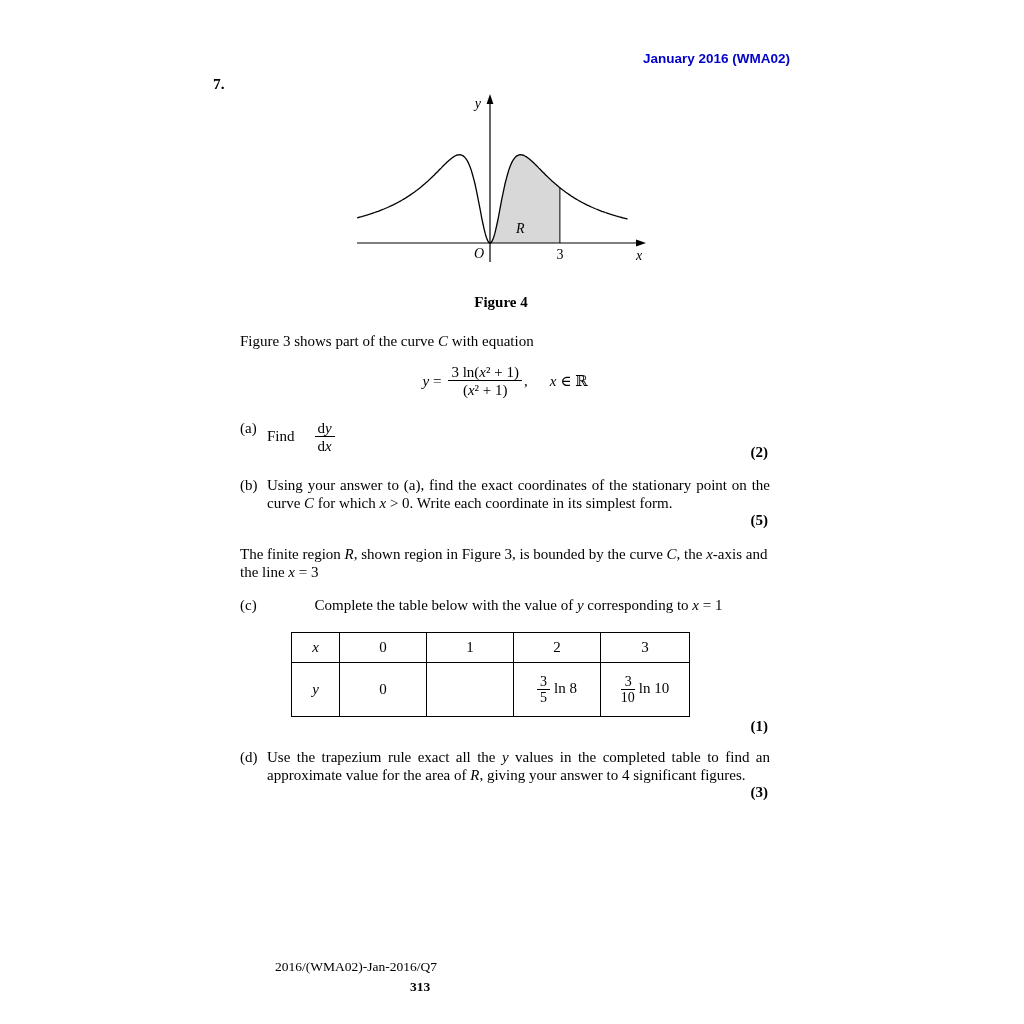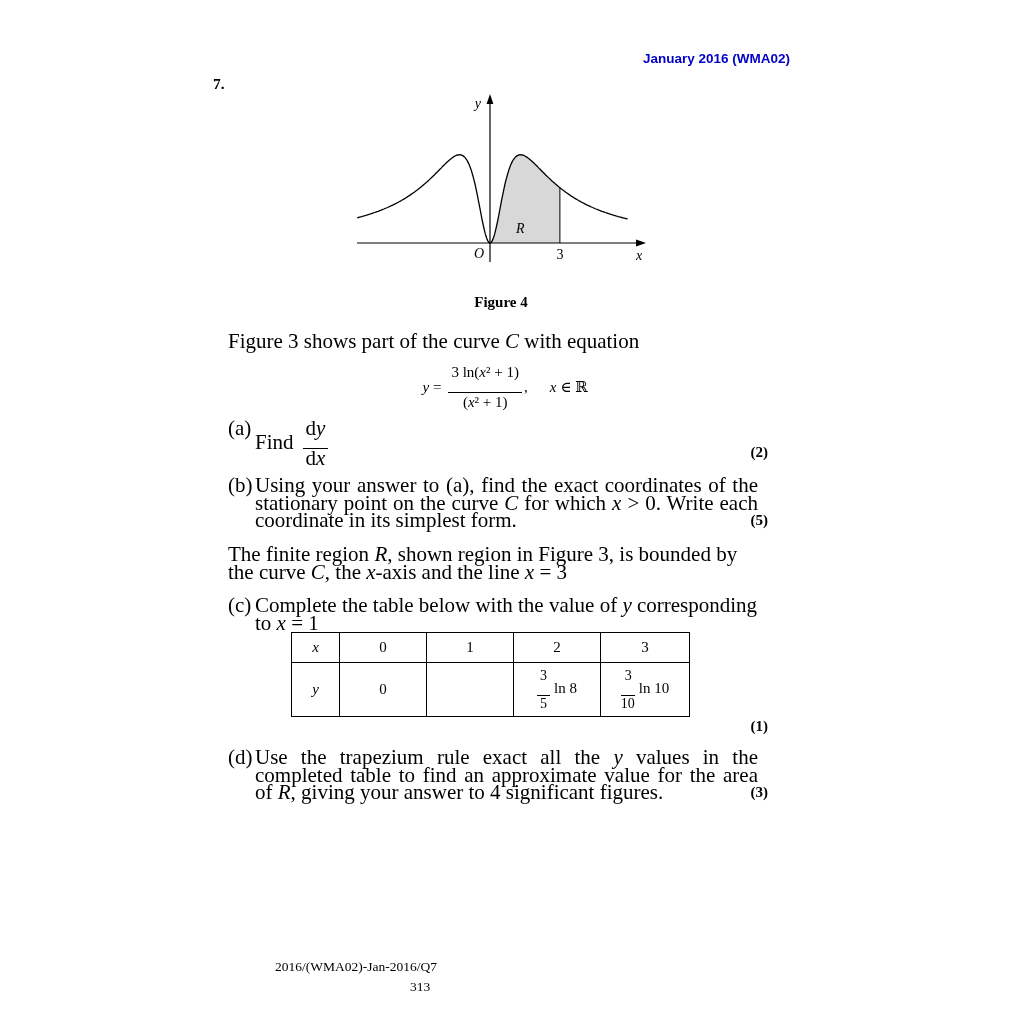--- a/index.html
+++ b/index.html
@@ -12,44 +12,44 @@
   .hdr {
     position:absolute; top:51px; right:234px;
     font-family:"Liberation Sans","DejaVu Sans",sans-serif;
     font-weight:bold; font-size:13.5px; color:#0000c8;margin-left:24px;
   }
   .qnum { position:absolute; left:213px; top:75px; font-weight:bold; font-size:15.5px; }
   .fig { position:absolute; left:355px; top:92px; }
   .svgt { font-family:"Liberation Serif","DejaVu Serif",serif; font-size:14px; fill:#000; }
   .svgit { font-style:italic; }
   .figcap { position:absolute; left:355px; top:294px; width:292px; text-align:center; font-weight:bold; font-size:15px; }
-  .para { position:absolute; left:228px; width:530px; font-size:21px; line-height:17.5px; }
+  .para { position:absolute; left:240px; width:530px; font-size:15px; line-height:17.5px; }
   .part { display:flex; }
   .plabel { flex:none; width:27px; }
   .ptext { flex:1; text-align:justify;font-family:Liberation Serif, serif; }
   .marks { position:absolute; right:256px; font-weight:bold; font-size:15px; }
   .frac { display:inline-flex; flex-direction:column; text-align:center; vertical-align:middle; line-height:16px; }
-  .fnum { display:block; border-bottom:1px solid #000; padding:0 3px 12px;text-align:right; }
+  .fnum { display:block; border-bottom:1px solid #000; padding:0 3px 0;text-align:right; }
   .fden { display:block; padding-top:1px; }
   .equation { position:absolute; left:240px; top:364px; width:530px; display:flex; justify-content:center; font-size:15px; }
   .eq-inner { display:inline-flex; align-items:center; }
   .eq-lhs { margin-right:7px; }
   .eq-comma { margin-left:2px; }
   .eq-domain { margin-left:22px; }
-  .inline-math { display:inline-flex; align-items:center; gap:9px; }
+  .inline-math { display:inline-flex; align-items:center; gap:20px; }
   table.vals { position:absolute; left:291px; top:632px; border-collapse:collapse; font-size:15px; }
   table.vals td { border:1px solid #000; text-align:center; vertical-align:middle; padding:0; }
   table.vals tr.hrow td { height:30px; }
   table.vals tr.vrow td { height:54px; }
   td.c-var { width:48px; }
   td.c-val { width:87px; }
   td.c-val-last { width:89px; }
   .tbl-frac { font-size:14px; line-height:14px; margin-right:4px; }
   .footref { position:absolute; left:235px; top:959px; font-size:13.5px;margin-left:40px; }
-  .pgnum { position:absolute; left:0; top:979px; width:840px; text-align:center; font-size:13.5px; }
+  .pgnum { position:absolute; left:0; top:979px; width:840px; text-align:center; font-size:13.5px;font-weight:bold; }
   i { font-style:italic; }
 </style>
 </head>
 <body>
 
 <div class="hdr">January 2016 (WMA02)</div>
 
 <div class="qnum">7.</div>
 
 <svg class="fig" id="fig-svg" viewBox="0 0 292 180" width="292" height="180">
@@ -98,21 +98,21 @@
 <div class="para part" style="top:477px">
   <span class="plabel">(b)</span>
   <span class="ptext"><span>Using your answer to (a), find the exact coordinates of the stationary point on the curve </span><i>C</i><span> for which </span><i>x</i><span> &gt; 0.  Write each coordinate in its simplest form.</span></span>
 </div>
 <div class="marks" style="top:512px">(5)</div>
 
 <div class="para" style="top:546px"><span>The finite region </span><i>R</i><span>, shown region in Figure 3, is bounded by the curve </span><i>C</i><span>, the </span><i>x</i><span>-axis and the line </span><i>x</i><span> = 3</span></div>
 
 <div class="para part" style="top:597px">
   <span class="plabel">(c)</span>
-  <span class="ptext" style="text-align:left"><span>Complete the table below with the value of </span><i>y</i><span> corresponding to </span><i>x</i><span> = 1</span></span>
+  <span class="ptext" style="text-align:center"><span>Complete the table below with the value of </span><i>y</i><span> corresponding to </span><i>x</i><span> = 1</span></span>
 </div>
 
 <table class="vals">
   <tbody>
       <tr class="hrow">
     <td class="c-var"><i>x</i></td>
     <td class="c-val">0</td>
     <td class="c-val">1</td>
     <td class="c-val">2</td>
     <td class="c-val-last">3</td>

